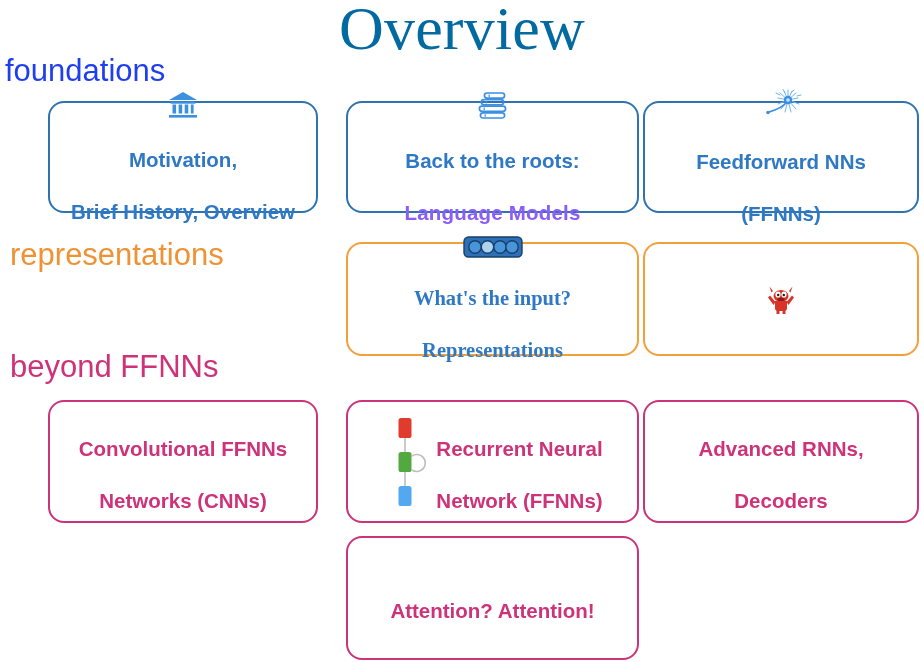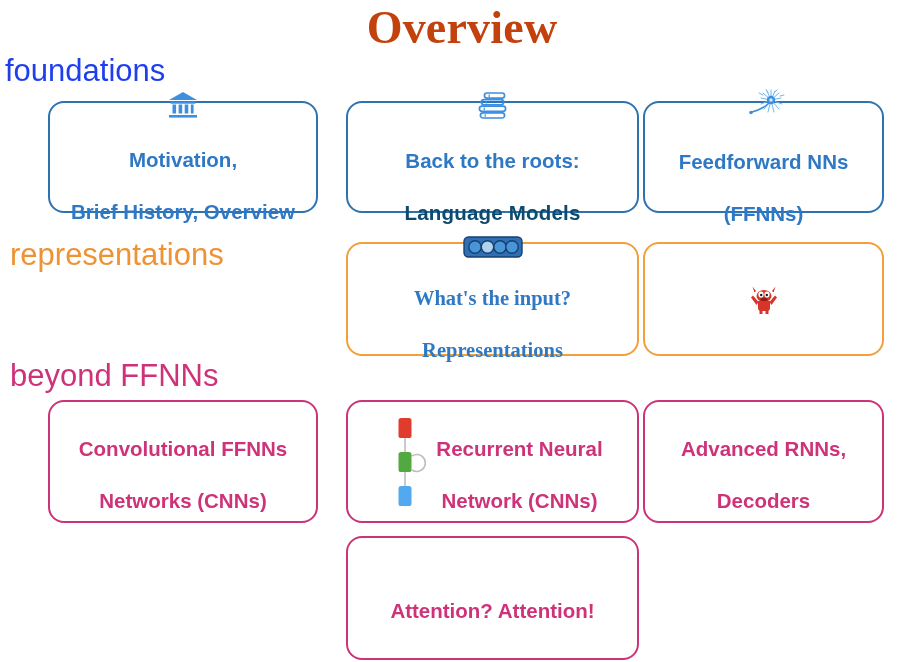--- a/index.html
+++ b/index.html
@@ -25,39 +25,39 @@
   }
 
   
   .slide-title {
     position: absolute;
     left: 0;
     top: 1px;
     width: 924px;
     text-align: center;
     font-family: "Liberation Serif", "DejaVu Serif", serif;
-    font-weight: bold;
-    font-size: 46px;
+    font-weight: normal;
+    font-size: 62px;
     line-height: 54px;
-    color: #c2410c;
+    color: #0369a1;
     letter-spacing: 0.2px;
   }
 
   
   .section-label {
     position: absolute;
     font-family: Liberation Sans, sans-serif;
     font-weight: normal;
     font-size: 31px;
     line-height: 28px;
     white-space: nowrap;
   }
   .section-label.foundations     { left: 5px;  top: 57px;  color: #1F3FEF; }
   .section-label.representations { left: 10px; top: 241px; color: #EE9234; }
-  .section-label.beyond          { left: 10px; top: 353px; color: #CE3379; margin-top: 9px; }
+  .section-label.beyond          { left: 10px; top: 353px; color: #CE3379; }
 
   
   .card {
     position: absolute;
     box-sizing: border-box;
     background: #ffffff;
     border-radius: 16px;
     border-style: solid;
     border-width: 2.4px;
     display: flex;
@@ -86,21 +86,21 @@
   .card.pink .card-text    { color: #CE3379; }
 
   
   .c-r1 { top: 101px; height: 112px; }
   .c-r2 { top: 242px; height: 114px; }
   .c-r3 { top: 400px; height: 123px; }
   .c-r4 { top: 536px; height: 124px; }
 
   .col1 { left: 48px;  width: 270px; }
   .col2 { left: 346px; width: 293px; }
-  .col3 { left: 643px; width: 241px; }
+  .col3 { left: 643px; width: 276px; }
 
   
   .card.with-side-icon {
     flex-direction: row;
     justify-content: center;
     gap: 10px;
     padding-left: 16px;
   }
 
   
@@ -156,21 +156,21 @@
         <g stroke="#3D8FE0" stroke-width="1.2">
           <line x1="13.2" y1="5.4" x2="13.2" y2="8"></line>
           <line x1="10.2" y1="12" x2="10.2" y2="14.6"></line>
           <line x1="8.2" y1="18.6" x2="8.2" y2="21.2"></line>
           <line x1="9.2" y1="25.2" x2="9.2" y2="27.8"></line>
         </g>
       </svg>
     </span>
     <div class="card-text">
       <span class="line">Back to the roots:</span><br>
-      <span class="line" style="color: #0c4a6e; letter-spacing: 0.2px;">Language Models</span>
+      <span class="line" style="color: #8b5cf6; letter-spacing: 0.2px;">Language Models</span>
     </div>
   </div>
 
   <div class="card blue c-r1 col3">
     <span class="icon-top">
       <svg width="46" height="34" viewBox="0 0 46 34" aria-hidden="true">
         <g stroke="#6FB6EE" stroke-width="1" fill="none" stroke-linecap="round">
           <line x1="30" y1="12" x2="26" y2="3"></line>
             <line x1="30" y1="12" x2="30" y2="2"></line>
           <line x1="30" y1="12" x2="34" y2="3"></line>
@@ -256,21 +256,21 @@
         <line x1="13" y1="22" x2="13" y2="40" stroke="#BDBDBD" stroke-width="1.6"></line>
         <line x1="13" y1="56" x2="13" y2="74" stroke="#BDBDBD" stroke-width="1.6"></line>
         <path d="M20 42 a8.5 8.5 0 1 1 0 14" fill="none" stroke="#BDBDBD" stroke-width="1.6"></path>
         <rect x="6.5" y="4" width="13" height="20" rx="2.6" fill="#E03C2E"></rect>
         <rect x="6.5" y="38" width="13" height="20" rx="2.6" fill="#52A93F"></rect>
         <rect x="6.5" y="72" width="13" height="20" rx="2.6" fill="#53A9F0"></rect>
       </svg>
     </span>
     <div class="card-text">
       <span class="line">Recurrent Neural</span><br>
-      <span class="line">Network (CNNs)</span>
+      <span class="line">Network (FFNNs)</span>
     </div>
   </div>
 
   <div class="card pink c-r3 col3">
     <div class="card-text">
       <span class="line">Advanced RNNs,</span><br>
       <span class="line">Decoders</span>
     </div>
   </div>
 

